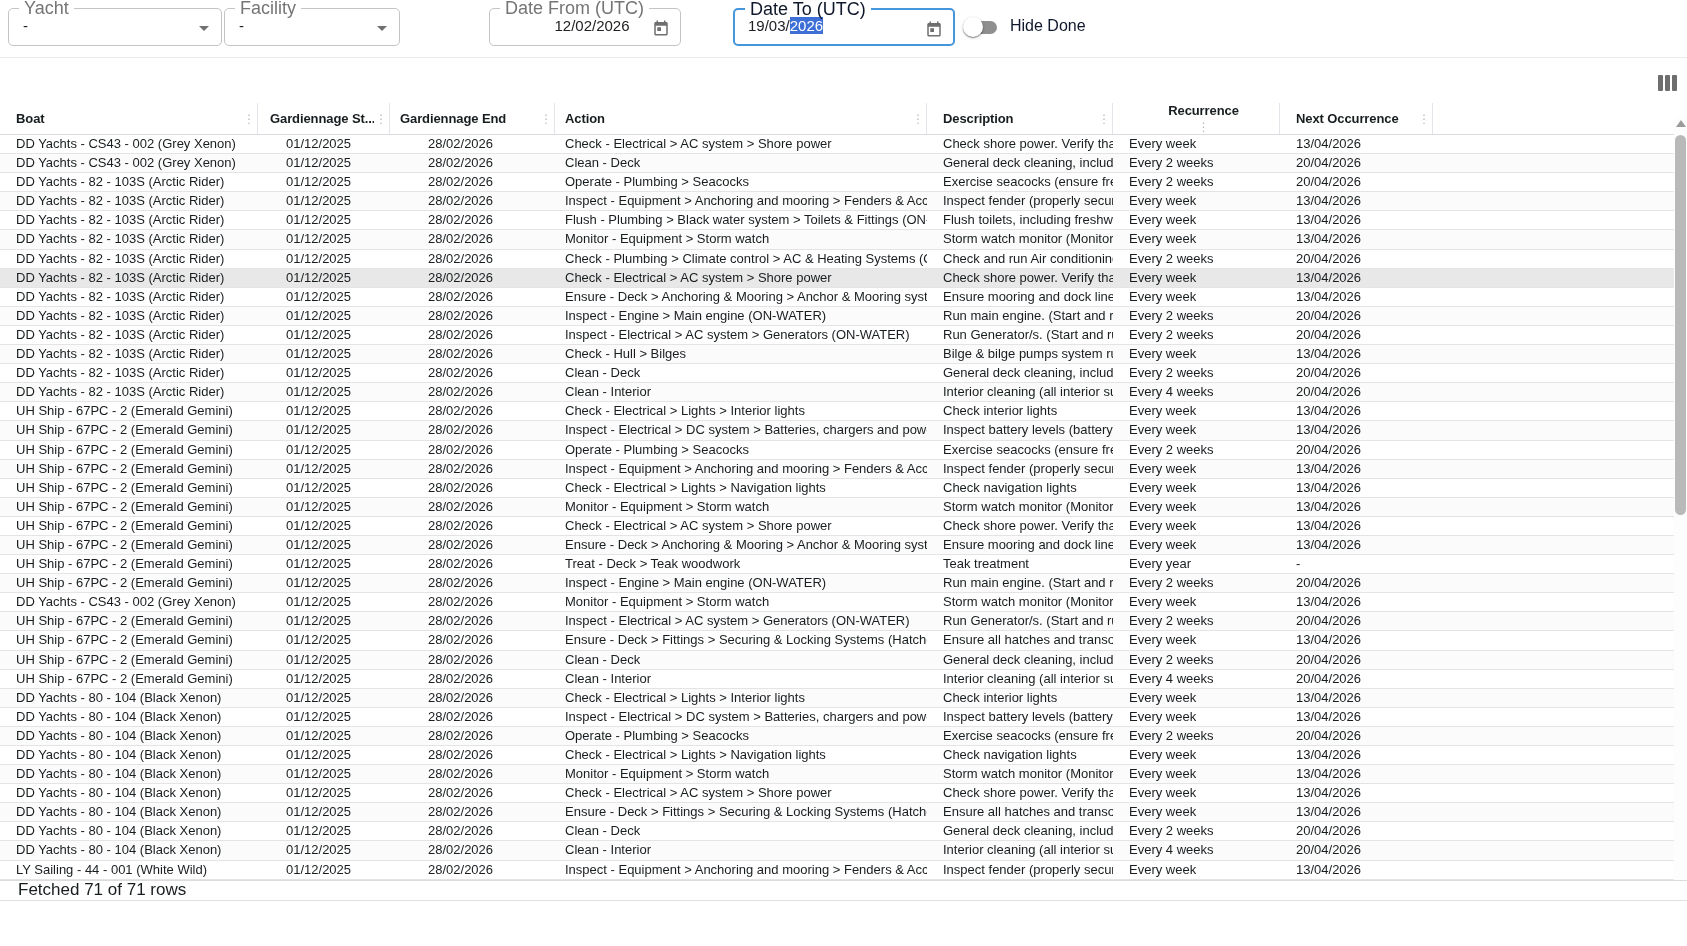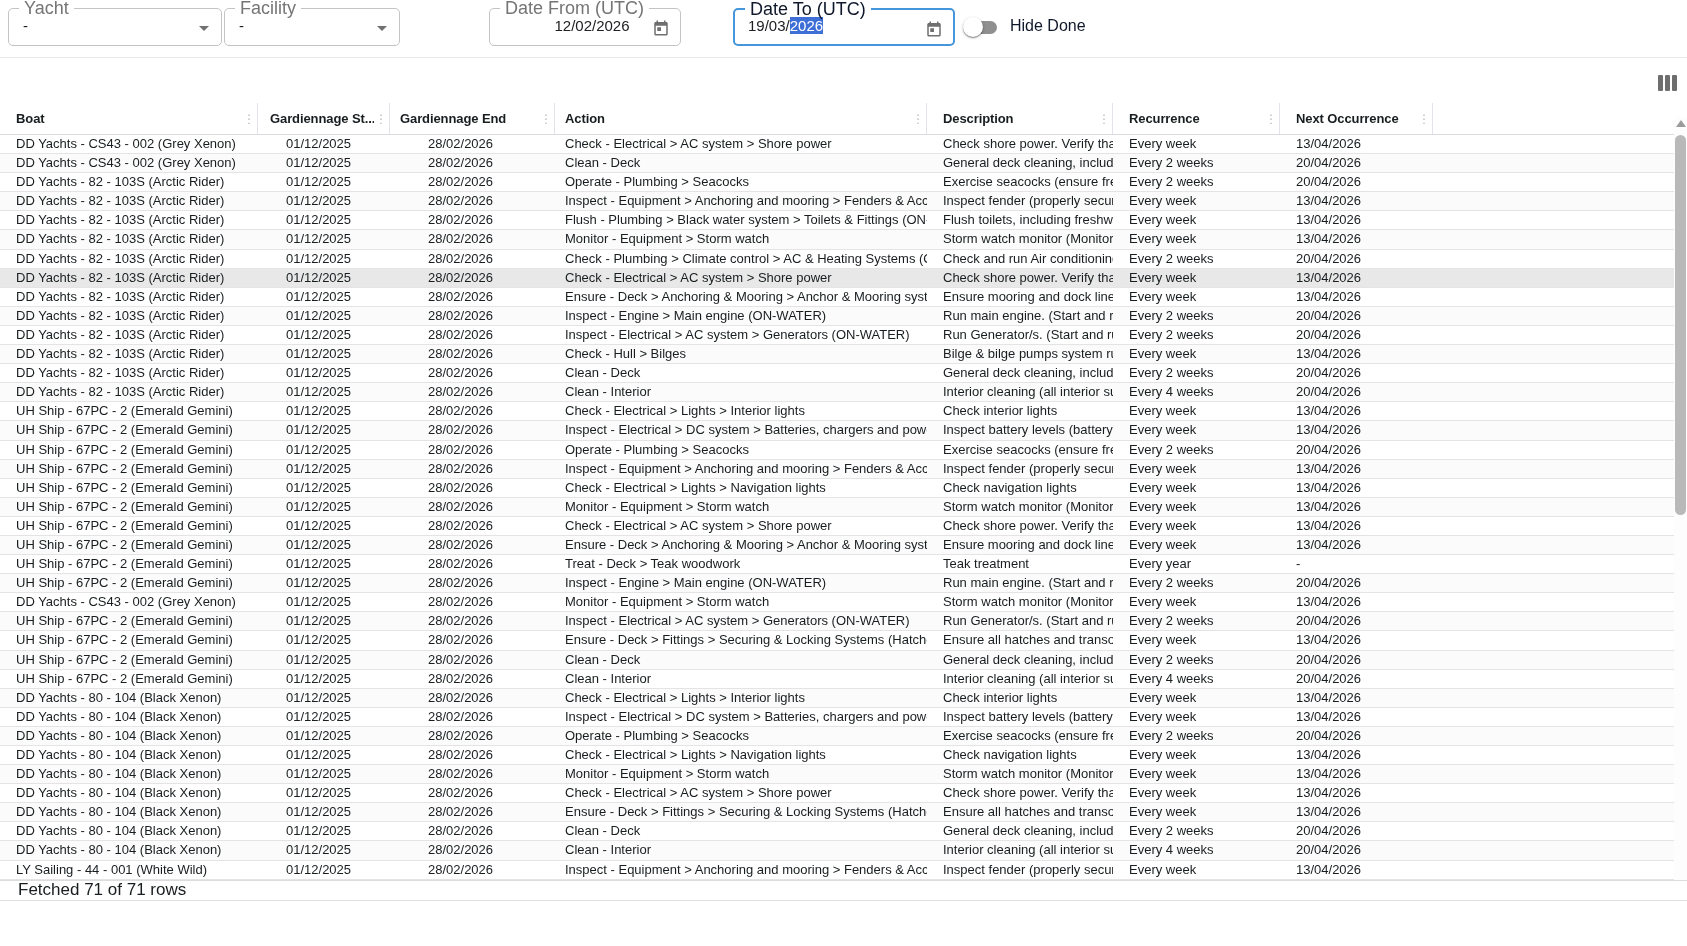--- a/index.html
+++ b/index.html
@@ -49,21 +49,21 @@
   .row:nth-child(even) { background:#fbfbfb; }
   .row.hl { background:#e8e8e8; }
   .cell { white-space:nowrap; overflow:hidden; line-height:17.5px; flex:0 0 auto; }
 
   
   .h-boat   { width:258px; padding-left:16px; }
   .h-gstart { width:132px; padding-left:12px; }
   .h-gend   { width:165px; padding-left:10px; }
   .h-action { width:372px; padding-left:10px; }
   .h-desc   { width:186px; padding-left:16px; }
-  .h-recur  { width:167px; padding-left:16px; }
+  .h-recur  { width:167px; padding-left:16px;flex-direction:column; }
   .h-next   { width:153px; padding-left:16px; }
   
   .c-boat   { width:258px; padding-left:16px; }
   .c-gstart { width:132px; padding-left:28px; }
   .c-gend   { width:165px; padding-left:38px; }
   .c-action { width:372px; padding-left:10px; }
   .c-desc   { width:186px; padding-left:16px; }
   .c-recur  { width:167px; padding-left:16px; }
   .c-next   { width:153px; padding-left:16px; }
 

